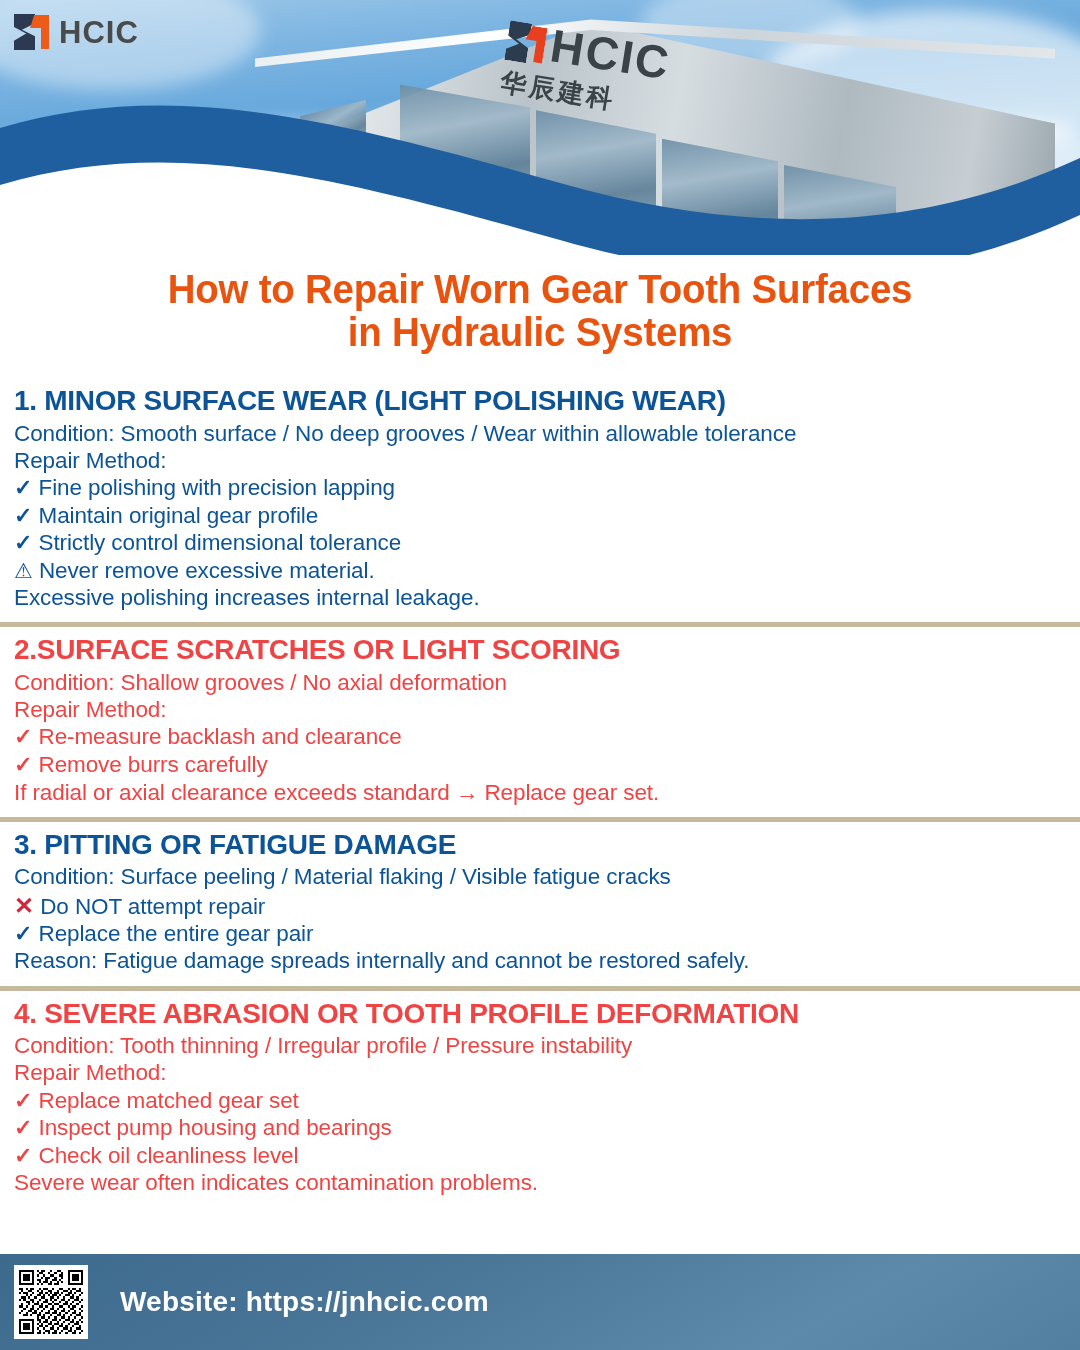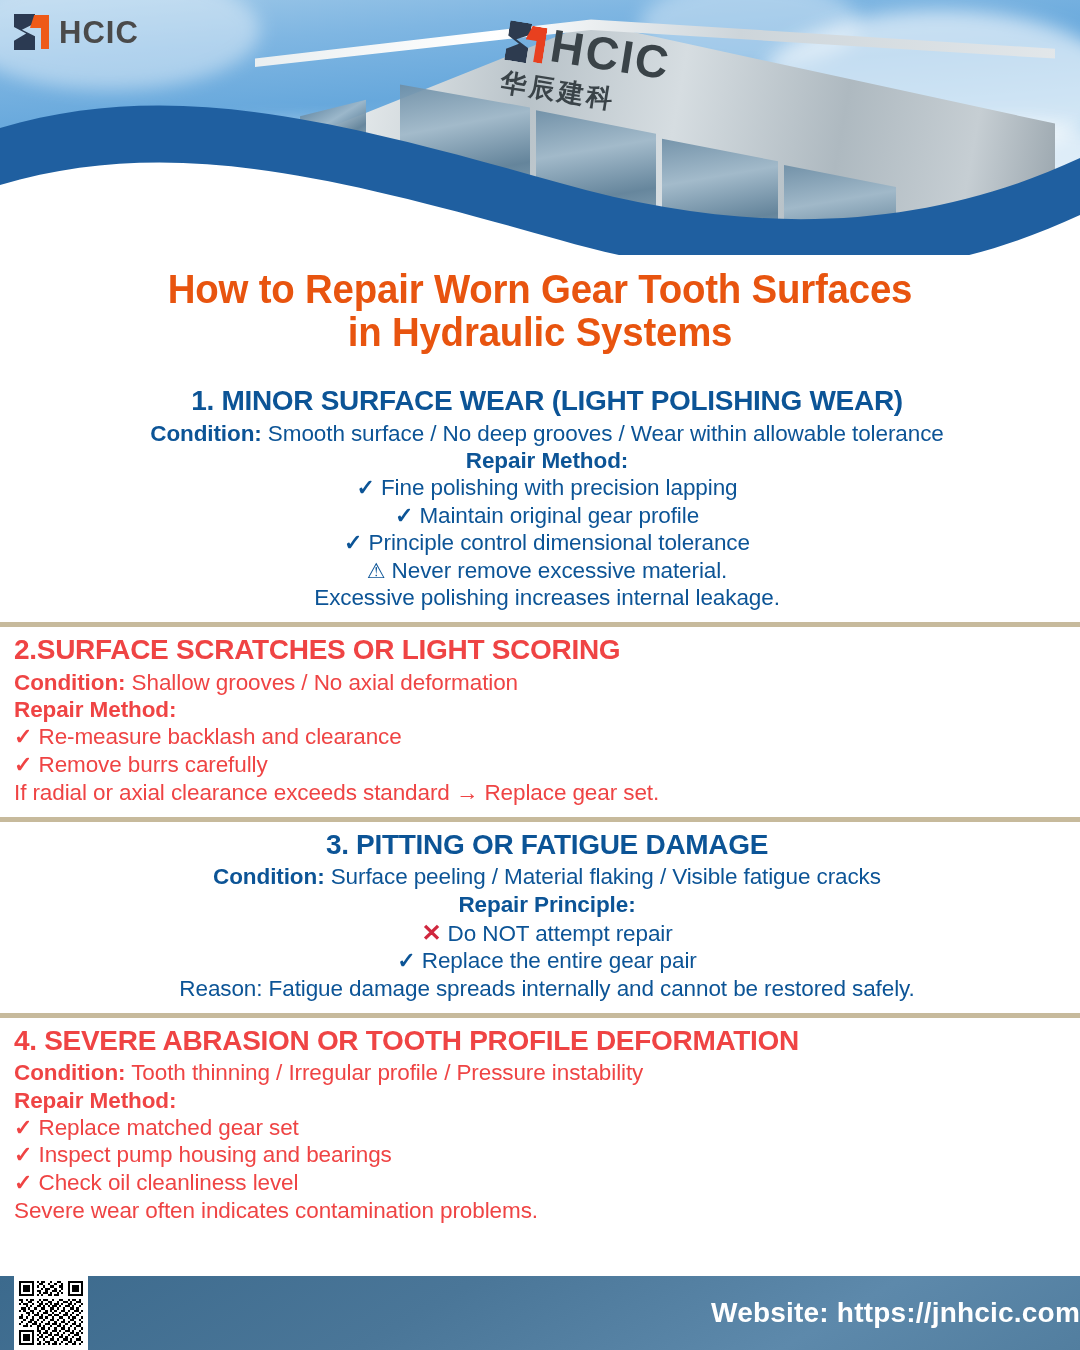--- a/index.html
+++ b/index.html
@@ -88,34 +88,34 @@
 
   
   .sections{position:absolute;left:0;top:382px;width:1080px;}
   .sec{padding:2px 0 6px 0;}
   .sec h2{
     margin:0 0 2px 14px;font-size:28px;font-weight:bold;line-height:1.2;
     letter-spacing:-0.3px;
   }
   .sec p{margin:0 0 0 14px;font-size:22.5px;line-height:1.21;letter-spacing:-0.1px;}
   .sec p.ind{}
-  .b{font-weight:bold;}
+  .b{font-weight:normal;}
   .tick{font-weight:bold;font-size:22px;}
   .xmark{color:#D0273E;font-weight:bold;font-size:24px;}
   .warn{font-size:21px;}
   .sep{height:5px;background:#C7BA9C;margin:5px 0 4px 0;width:1080px;}
 
-  .blue{color:#0C5496;text-align:center;}
+  .blue{color:#0C5496;}
   .green{color:#ef4444;}
 
   
   .footer{
-    position:absolute;left:0;bottom:0;width:1080px;height:74px;
+    position:absolute;left:0;bottom:0;width:1080px;height:96px;
     background:linear-gradient(150deg,#3c6a8d 0%,#4a7698 40%,#5d89ab 75%,#527e9f 100%);
-    display:flex;align-items:center;justify-content:space-between;
+    display:flex;align-items:center;
   }
   .qr{width:74px;height:74px;margin-left:14px;background:#fff;padding:5px;box-sizing:border-box;
       display:block;flex:0 0 auto;}
   .website{
     margin-left:32px;color:#ffffff;font-size:28px;font-weight:bold;letter-spacing:.2px;
   }
 </style>
 </head>
 <body>
 
@@ -166,42 +166,41 @@
 </div>
 
 <div class="sections">
 
   <div class="sec blue">
     <h2>1. MINOR SURFACE WEAR (LIGHT POLISHING WEAR)</h2>
     <p><span class="b">Condition:</span><span> Smooth surface / No deep grooves / Wear within allowable tolerance</span></p>
     <p class="b">Repair Method:</p>
     <p><span class="tick">✓</span><span> Fine polishing with precision lapping</span></p>
     <p><span class="tick">✓</span><span> Maintain original gear profile</span></p>
-    <p><span class="tick">✓</span><span> Principle control dimensional tolerance</span></p>
+    <p><span class="tick">✓</span><span> Strictly control dimensional tolerance</span></p>
     <p><span class="warn">⚠</span><span> Never remove excessive material.</span></p>
     <p>Excessive polishing increases internal leakage.</p>
   </div>
 
   <div class="sep"></div>
 
   <div class="sec green">
     <h2>2.SURFACE SCRATCHES OR LIGHT SCORING</h2>
     <p><span class="b">Condition:</span><span> Shallow grooves / No axial deformation</span></p>
     <p class="b">Repair Method:</p>
     <p><span class="tick">✓</span><span> Re-measure backlash and clearance</span></p>
     <p><span class="tick">✓</span><span> Remove burrs carefully</span></p>
     <p>If radial or axial clearance exceeds standard → Replace gear set.</p>
   </div>
 
   <div class="sep"></div>
 
   <div class="sec blue">
     <h2>3. PITTING OR FATIGUE DAMAGE</h2>
     <p><span class="b">Condition:</span><span> Surface peeling / Material flaking / Visible fatigue cracks</span></p>
-    <p class="b">Repair Principle:</p>
     <p><span class="xmark">✕</span><span> Do NOT attempt repair</span></p>
     <p class="ind"><span class="tick">✓</span><span> Replace the entire gear pair</span></p>
     <p class="ind">Reason: Fatigue damage spreads internally and cannot be restored safely.</p>
   </div>
 
   <div class="sep"></div>
 
   <div class="sec green">
     <h2>4. SEVERE ABRASION OR TOOTH PROFILE DEFORMATION</h2>
     <p><span class="b">Condition:</span><span> Tooth thinning / Irregular profile / Pressure instability</span></p>

